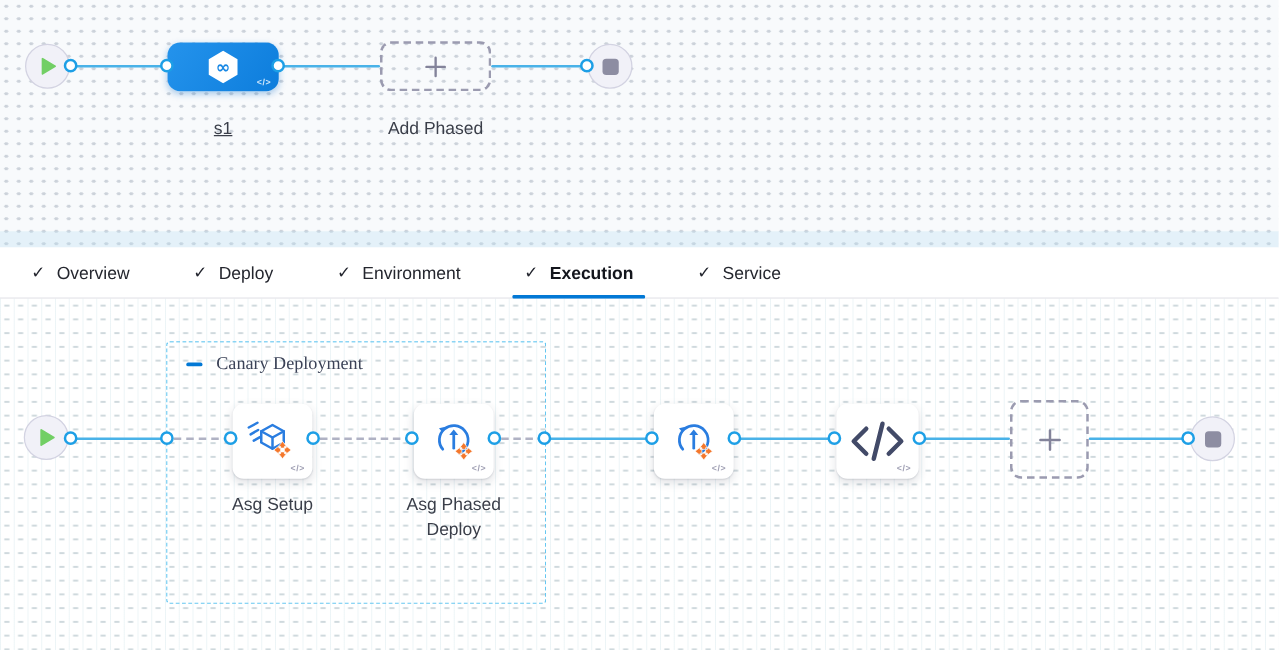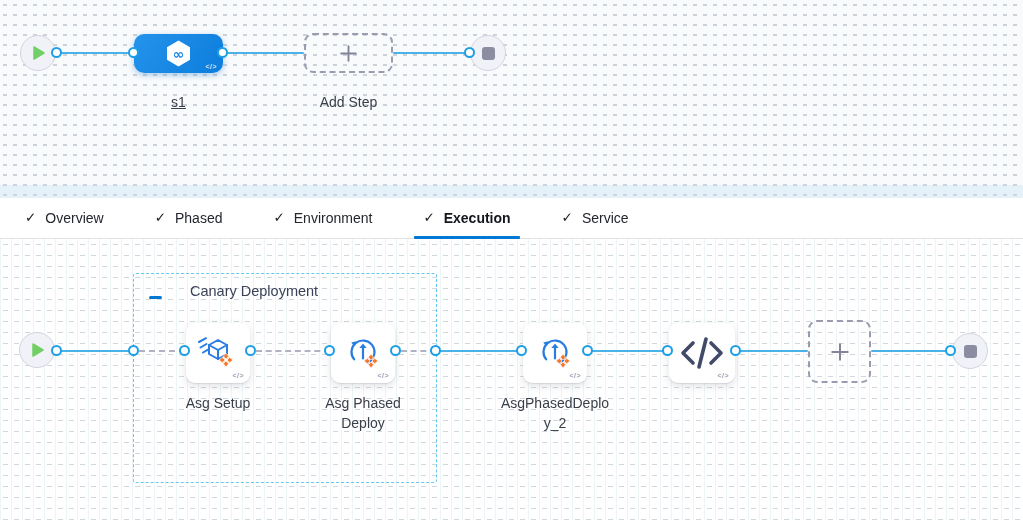--- a/index.html
+++ b/index.html
@@ -61,21 +61,21 @@
 
   .step-card { position:absolute; width:64px; height:60px; background:#fff;
     border-radius:9px; box-shadow:0 1px 1px rgba(40,50,70,0.10), 0 3px 8px rgba(40,50,70,0.14);
     display:flex; align-items:center; justify-content:center; cursor:pointer; }
   .step-card .code-badge { position:absolute; right:6px; bottom:4px; }
 
   
   .group-box { position:absolute; left:133px; top:34px; width:304px; height:210px;
     border:1.5px dashed #66c7f1; border-radius:3px; }
   .group-head { position:absolute; left:149px; top:44px; display:flex;
-    align-items:flex-end; gap:28px; }
+    align-items:center; gap:11px;font-family:Liberation Serif, serif; }
   .group-minus { width:13px; height:3px; border-radius:2px; background:#0278d5; cursor:pointer; }
   .group-title { font-size:14.5px; color:#3b4257; }
 </style>
 </head>
 <body>
 
 <div class="page">
 
   <div class="top-canvas">
     <div class="line" style="left:57px; top:52px; width:77px;"></div>
@@ -105,31 +105,31 @@
     <div class="node-circle" style="left:470px; top:35px;">
       <div class="stop-square"></div>
     </div>
 
     <div class="port" style="left:51px; top:47px;"></div>
     <div class="port" style="left:128px; top:47px;"></div>
     <div class="port" style="left:217px; top:47px;"></div>
     <div class="port" style="left:464px; top:47px;"></div>
 
     <div class="node-label" style="left:134px; top:92px; width:89px;text-decoration:underline;">s1</div>
-    <div class="node-label" style="left:304px; top:92px; width:89px;">Add Step</div>
+    <div class="node-label" style="left:304px; top:92px; width:89px;">Add Phased</div>
   </div>
 
   <div class="tabbar">
     <div class="tab">
       <span class="check">✓</span>
       <span>Overview</span>
     </div>
     <div class="tab">
       <span class="check">✓</span>
-      <span>Phased</span>
+      <span>Deploy</span>
     </div>
     <div class="tab">
       <span class="check">✓</span>
       <span>Environment</span>
     </div>
     <div class="tab active">
       <span class="check">✓</span>
       <span>Execution</span>
     </div>
     <div class="tab">
@@ -247,16 +247,15 @@
     <div class="port" style="left:390px; top:106px;"></div>
     <div class="port" style="left:430px; top:106px;"></div>
     <div class="port" style="left:516px; top:106px;"></div>
     <div class="port" style="left:582px; top:106px;"></div>
     <div class="port" style="left:662px; top:106px;"></div>
     <div class="port" style="left:730px; top:106px;"></div>
     <div class="port" style="left:945px; top:106px;"></div>
 
     <div class="node-label" style="left:308px; top:154px; width:110px;">Asg Phased Deploy</div>
     <div class="node-label" style="left:163px; top:154px; width:110px;">Asg Setup</div>
-    <div class="node-label" style="left:500px; top:154px; width:110px;">AsgPhasedDeploy_2</div>
   </div>
 
 </div>
 
 </body></html>

